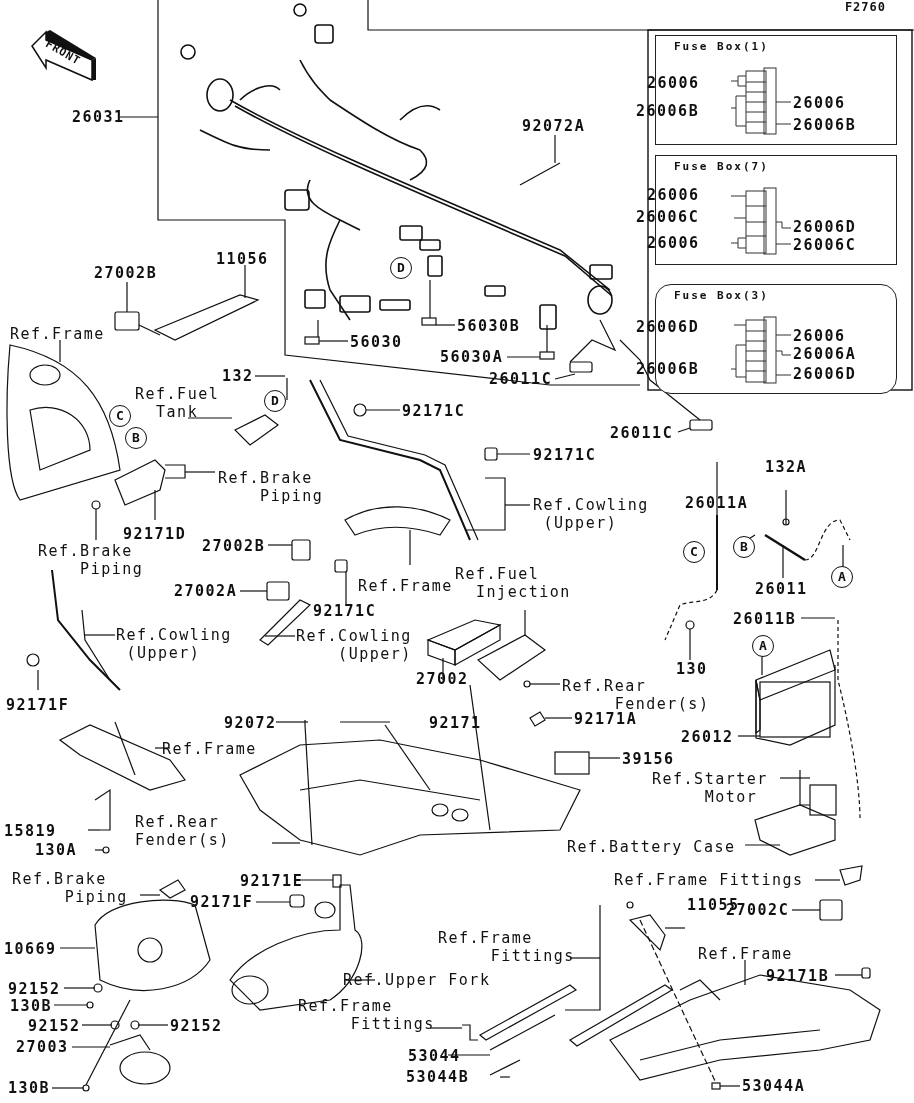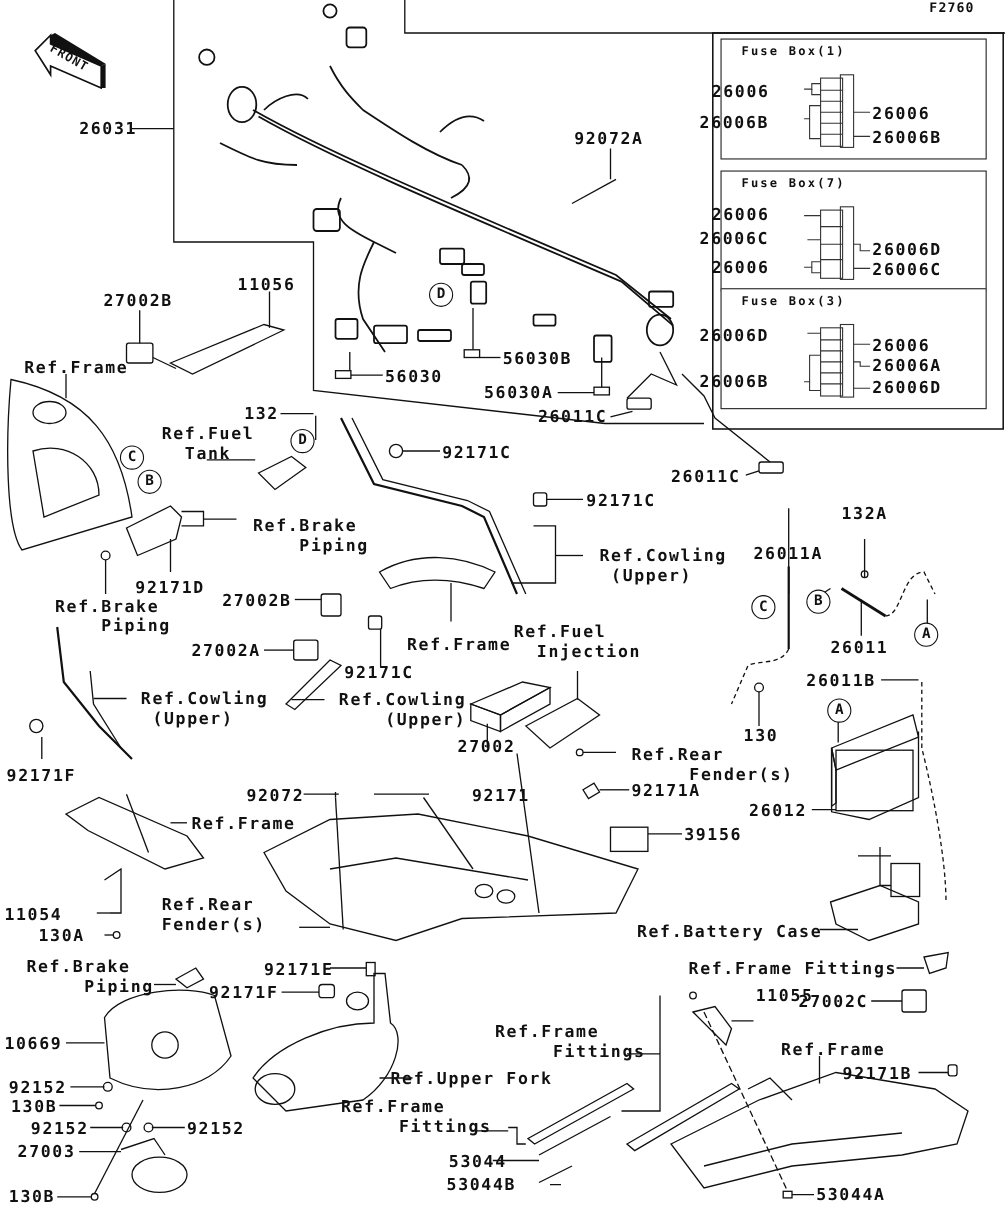--- a/index.html
+++ b/index.html
@@ -1,20 +1,20 @@
 <!DOCTYPE html>
 <html><head>
 <meta charset="utf-8">
 <style>
   html,body{margin:0;padding:0;background:#fff;}
   #canvas{position:relative;width:914px;height:1103px;overflow:hidden;background:#fff;
     font-family:"DejaVu Sans Mono","Liberation Mono",monospace;color:#111;}
   svg.draw{position:absolute;left:0;top:0;}
   .lbl{position:absolute;font-size:15px;font-weight:bold;letter-spacing:1.5px;white-space:pre;line-height:18px;}
-  .ref{font-weight:bold;margin-left:12px;}
+  .ref{font-weight:normal;}
   .fig{position:absolute;right:28px;top:0px;font-size:12px;font-weight:bold;letter-spacing:1px;}
   .circ{position:absolute;width:20px;height:20px;border:1.3px solid #111;border-radius:50%;
     font-size:13px;font-weight:bold;text-align:center;line-height:20px;background:#fff;}
   .fusebox{position:absolute;border:1.5px solid #222;background:#fff;}
   .fusebox .title{position:absolute;left:18px;top:4px;font-size:11px;font-weight:bold;letter-spacing:2px;}
   .front{position:absolute;left:30px;top:28px;}
 </style>
 </head>
 <body>
 
@@ -301,21 +301,21 @@
       <polyline points="120,66 126,66 126,72 135,72"></polyline>
         <line x1="120" y1="88" x2="135" y2="88"></line>
     </svg>
     <div class="lbl" style="left:-9px;top:30px">26006</div>
     <div class="lbl" style="left:-20px;top:52px">26006C</div>
     <div class="lbl" style="left:-9px;top:78px">26006</div>
     <div class="lbl" style="left:137px;top:62px">26006D</div>
     <div class="lbl" style="left:137px;top:80px">26006C</div>
   </div>
 
-  <div class="fusebox" style="left:655px;top:262px;width:240px;height:108px;">
+  <div class="fusebox" style="left:655px;top:284px;width:240px;height:108px;border-radius:16px;">
     <div class="title">Fuse Box(3)</div>
     <svg width="240" height="108" style="position:absolute;left:0;top:0" fill="none" stroke="#333">
       <rect x="90" y="35" width="20" height="62"></rect>
         <rect x="108" y="32" width="12" height="66"></rect>
       <line x1="90" y1="46" x2="110" y2="46"></line>
         <line x1="90" y1="56" x2="110" y2="56"></line>
         <line x1="90" y1="66" x2="110" y2="66"></line>
         <line x1="90" y1="76" x2="110" y2="76"></line>
         <line x1="90" y1="86" x2="110" y2="86"></line>
       <line x1="78" y1="40" x2="90" y2="40"></line>
@@ -371,23 +371,25 @@
   <div class="lbl" style="left:685px;top:494px">26011A</div>
   <div class="lbl" style="left:765px;top:458px">132A</div>
   <div class="lbl" style="left:755px;top:580px">26011</div>
   <div class="lbl" style="left:733px;top:610px">26011B</div>
   <div class="lbl" style="left:676px;top:660px">130</div>
   <div class="lbl" style="left:681px;top:728px">26012</div>
   <div class="lbl" style="left:224px;top:714px">92072</div>
   <div class="lbl" style="left:429px;top:714px">92171</div>
   <div class="lbl" style="left:574px;top:710px">92171A</div>
   <div class="lbl" style="left:622px;top:750px">39156</div>
+  <div class="lbl ref" style="left:652px;top:770px">Ref.Starter
+     Motor</div>
   <div class="lbl ref" style="left:162px;top:740px">Ref.Frame</div>
   <div class="lbl ref" style="left:567px;top:838px">Ref.Battery Case</div>
-  <div class="lbl" style="left:4px;top:822px">11054</div>
+  <div class="lbl" style="left:4px;top:822px">15819</div>
   <div class="lbl" style="left:35px;top:841px">130A</div>
   <div class="lbl ref" style="left:135px;top:813px">Ref.Rear
 Fender(s)</div>
   <div class="lbl ref" style="left:12px;top:870px">Ref.Brake
      Piping</div>
   <div class="lbl" style="left:240px;top:872px">92171E</div>
   <div class="lbl" style="left:190px;top:893px">92171F</div>
   <div class="lbl ref" style="left:614px;top:871px">Ref.Frame Fittings</div>
   <div class="lbl" style="left:726px;top:901px">27002C</div>
   <div class="lbl" style="left:687px;top:896px">11055</div>

